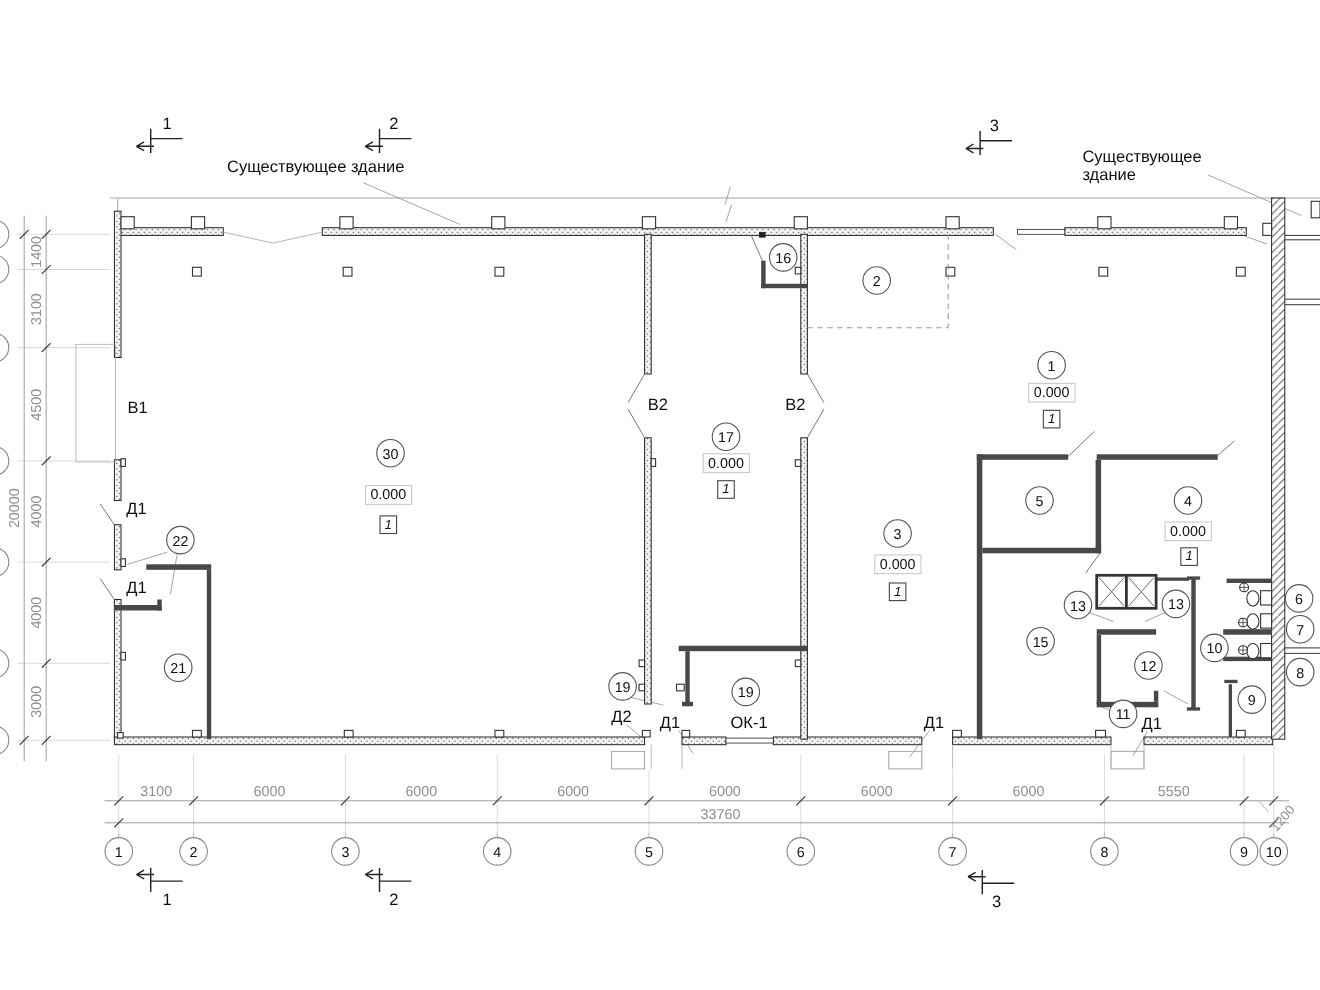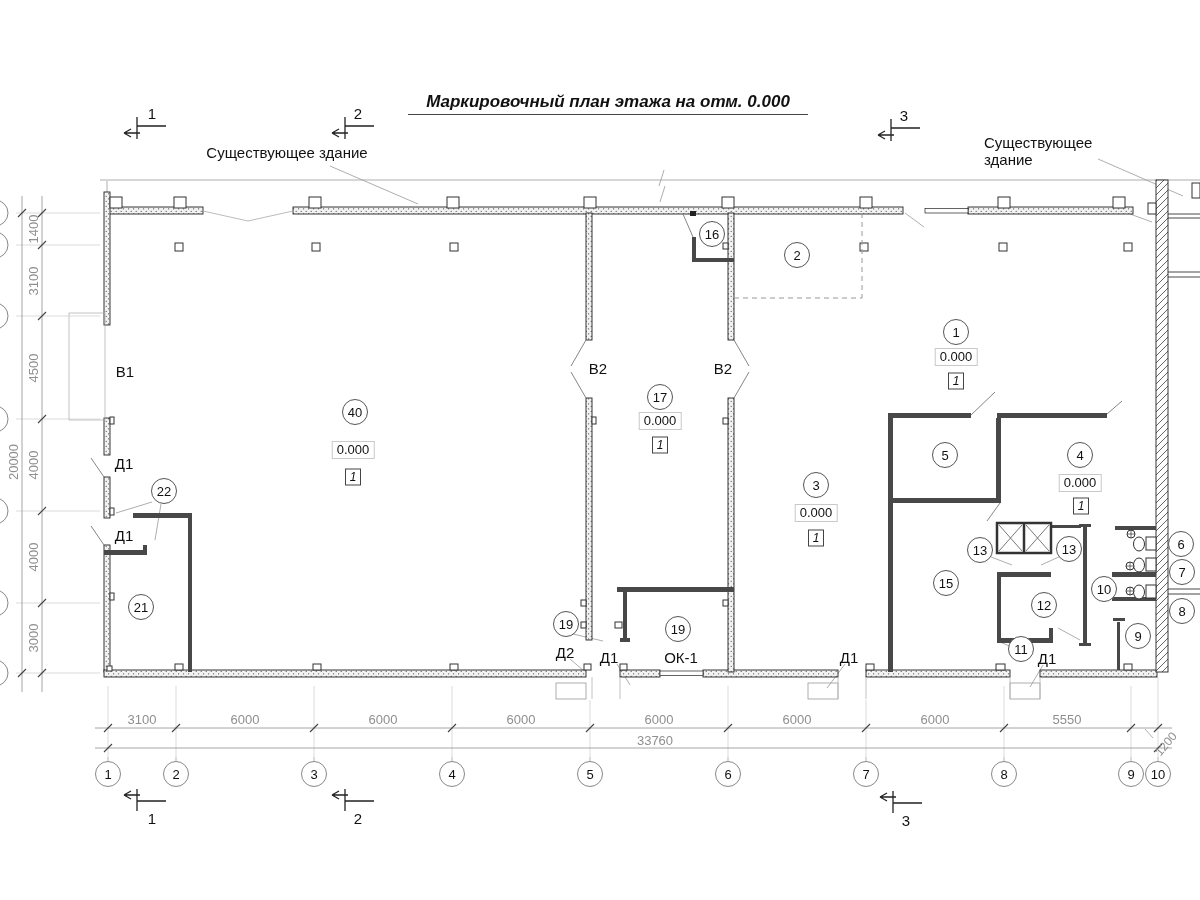--- a/index.html
+++ b/index.html
@@ -236,53 +236,52 @@
   <g stroke="#222" stroke-width="1.3" fill="none">
     <path d="M137,117 V139 M137,126 H166 M140,133 H124 M124,133 L131,129 M124,133 L131,137"></path>
     <path d="M345,117 V139 M345,126 H374 M348,133 H332 M332,133 L339,129 M332,133 L339,137"></path>
     <path d="M891,119 V141 M891,128 H920 M894,135 H878 M878,135 L885,131 M878,135 L885,139"></path>
     <path d="M137,789 V811 M137,801 H166 M140,795 H124 M124,795 L131,791 M124,795 L131,799"></path>
     <path d="M345,789 V811 M345,801 H374 M348,795 H332 M332,795 L339,791 M332,795 L339,799"></path>
     <path d="M893,791 V813 M893,803 H922 M896,797 H880 M880,797 L887,793 M880,797 L887,801"></path>
   </g>
 </svg>
 
-<div class="title">Маркировочный план этажа на отм. 0.000</div>
 
 <div class="exist" style="left:287px;top:152px">Существующее здание</div>
 <div class="exist" style="left:1056px;top:151px">Существующее здание</div>
 
 <div class="sec" style="left:152px;top:113px">1</div>
 <div class="sec" style="left:358px;top:113px">2</div>
 <div class="sec" style="left:904px;top:115px">3</div>
 <div class="sec" style="left:152px;top:818px">1</div>
 <div class="sec" style="left:358px;top:818px">2</div>
 <div class="sec" style="left:906px;top:820px">3</div>
 
-<div class="circ" style="left:342px;top:399px">40</div>
+<div class="circ" style="left:342px;top:399px">30</div>
 <div class="circ" style="left:647px;top:384px">17</div>
 <div class="circ" style="left:943px;top:319px">1</div>
 <div class="circ" style="left:1067px;top:442px">4</div>
 <div class="circ" style="left:803px;top:472px">3</div>
 <div class="circ" style="left:784px;top:242px">2</div>
 <div class="circ" style="left:932px;top:442px">5</div>
 <div class="circ" style="left:1168px;top:531px">6</div>
 <div class="circ" style="left:1169px;top:559px">7</div>
 <div class="circ" style="left:1169px;top:598px">8</div>
 <div class="circ" style="left:1125px;top:623px">9</div>
 <div class="circ" style="left:1091px;top:576px">10</div>
 <div class="circ" style="left:1008px;top:636px">11</div>
 <div class="circ" style="left:1031px;top:592px">12</div>
 <div class="circ" style="left:1056px;top:536px">13</div>
 <div class="circ" style="left:967px;top:537px">13</div>
 <div class="circ" style="left:933px;top:570px">15</div>
 <div class="circ" style="left:699px;top:221px">16</div>
 <div class="circ" style="left:665px;top:616px">19</div>
 <div class="circ" style="left:553px;top:611px">19</div>
-<div class="circ" style="left:128px;top:594px">21</div>
+<div class="circ" style="left:149px;top:594px">21</div>
 <div class="circ" style="left:151px;top:478px">22</div>
 
 <div class="elev" style="left:353px;top:450px">0.000</div>
 <div class="fbox" style="left:353px;top:477px">1</div>
 <div class="elev" style="left:660px;top:421px">0.000</div>
 <div class="fbox" style="left:660px;top:445px">1</div>
 <div class="elev" style="left:956px;top:357px">0.000</div>
 <div class="fbox" style="left:956px;top:381px">1</div>
 <div class="elev" style="left:1080px;top:483px">0.000</div>
 <div class="fbox" style="left:1081px;top:506px">1</div>

